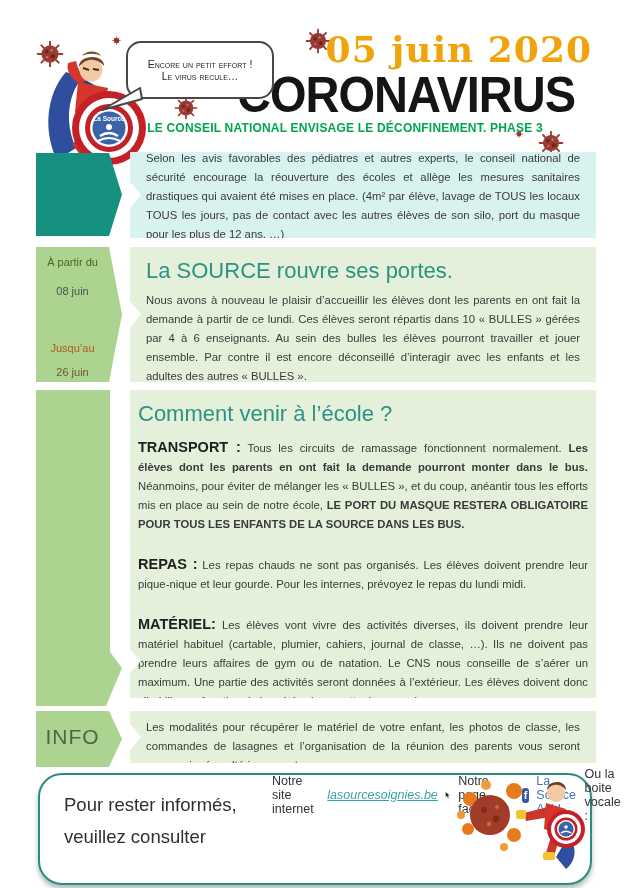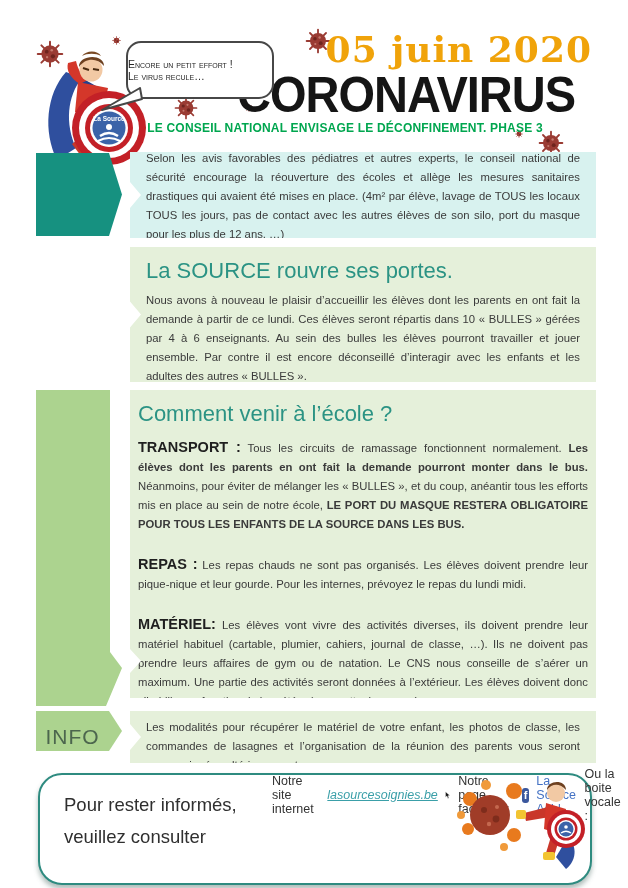--- a/index.html
+++ b/index.html
@@ -11,21 +11,21 @@
           font-weight:bold; font-size:36px; color:#F0A30A; letter-spacing:1px; }
   .main-title { position:absolute; top:66px; left:237px; width:370px; font-size:47px;
           font-weight:700; color:#151515; letter-spacing:-1px; transform:scaleY(1.05);
           transform-origin:top left; white-space:nowrap; }
   .subtitle { position:absolute; top:121px; left:130px; width:430px; text-align:center;
           font-size:12px; font-weight:bold; color:#00A64F; letter-spacing:.2px; }
 
   .bubble { position:absolute; left:126px; top:41px; width:148px; height:58px;
           background:#fff; border:2px solid #474747; border-radius:15px; z-index:5;
           display:flex; flex-direction:column; justify-content:center; gap:0;
-          text-align:left; font-variant:small-caps; font-size:10.5px; color:#262626; }
+          text-align:center; font-variant:small-caps; font-size:10.5px; color:#262626; }
   .bubble-tail { position:absolute; left:100px; top:86px; z-index:6; }
 
   .virus { position:absolute; }
 
   
   .chev { position:absolute; left:36px; width:86px; }
   .chev-mid  { clip-path:polygon(0 0, calc(100% - 13px) 0, 100% 50%, calc(100% - 13px) 100%, 0 100%); }
   .chev-long { clip-path:polygon(0 0, calc(100% - 12px) 0, calc(100% - 12px) calc(88% - 16px), 100% 88%, calc(100% - 16px) 100%, 0 100%); }
   .teal-bg  { background:#169180; }
   .green-bg { background:#ACD38F; }
@@ -164,20 +164,26 @@
       <path d="M70,88 Q79,82 88,88" stroke="#FFFFFF" stroke-width="2.5" fill="none"></path>
       <path d="M68,93 Q79,87 90,93" stroke="#FFFFFF" stroke-width="2" fill="none"></path>
     </g>
   </svg>
 
   <div class="chev chev-mid teal-bg" style="top:153px;height:83px"></div>
   <div class="cbox bg-cyan notch-mid" id="intro-box">
     <div class="body-txt">Selon les avis favorables des pédiatres et autres experts, le conseil national de sécurité encourage la réouverture des écoles et allège les mesures sanitaires drastiques qui avaient été mises en place. (4m² par élève, lavage de TOUS les locaux TOUS les jours, pas de contact avec les autres élèves de son silo, port du masque pour les plus de 12 ans, …)</div>
   </div>
 
+  <div class="chev chev-mid green-bg" style="top:247px;height:135px">
+    <div class="lbl-small lbl-from">À partir du</div>
+    <div class="lbl-small lbl-start">08 juin</div>
+    <div class="lbl-small lbl-until">Jusqu’au</div>
+    <div class="lbl-small lbl-end">26 juin</div>
+  </div>
   <div class="cbox bg-green notch-mid" id="reopen-box">
     <div class="sec-title">La SOURCE rouvre ses portes.</div>
     <div class="body-txt">Nous avons à nouveau le plaisir d’accueillir les élèves dont les parents en ont fait la demande à partir de ce lundi.  Ces élèves seront répartis dans 10 «  BULLES » gérées par 4 à 6 enseignants. Au sein des bulles les élèves pourront travailler et jouer ensemble. Par contre il est encore déconseillé d’interagir avec les enfants et les adultes des autres « BULLES ».</div>
   </div>
 
   <div class="chev chev-long green-bg" style="top:390px;height:316px"></div>
   <div class="cbox bg-green notch-low" id="coming-box">
     <div class="sec-title">Comment venir à l’école ?</div>
     <div class="para body-txt">
       <span class="para-label">TRANSPORT :</span>
@@ -189,21 +195,21 @@
     <div class="para body-txt">
       <span class="para-label">REPAS :</span>
       <span>Les repas chauds ne sont pas organisés. Les élèves doivent prendre leur pique-nique et leur gourde. Pour les internes, prévoyez le repas du lundi midi.</span>
     </div>
     <div class="para body-txt">
       <span class="para-label">MATÉRIEL:</span>
       <span>Les élèves vont vivre des activités diverses, ils doivent prendre leur matériel habituel (cartable, plumier, cahiers, journal de classe, …). Ils ne doivent pas prendre leurs affaires de gym ou de natation. Le CNS nous conseille de s’aérer un maximum. Une partie des activités seront données à l’extérieur. Les élèves doivent donc s’habiller en fonction de la météo.  (casquette, k-way, …)</span>
     </div>
   </div>
 
-  <div class="chev chev-mid green-bg" style="top:711px;height:40px">
+  <div class="chev chev-mid green-bg" style="top:711px;height:56px">
     <div class="lbl-info">INFO</div>
   </div>
   <div class="cbox bg-green notch-mid" id="info-box">
     <div class="body-txt">Les modalités pour récupérer le matériel de votre enfant, les photos de classe, les commandes de lasagnes et l’organisation de la réunion des parents vous seront communiquées ultérieurement .</div>
   </div>
 
   <div class="footer-box">
     <div class="footer-left">
       <div>Pour rester informés,</div>
       <div>veuillez consulter</div>

